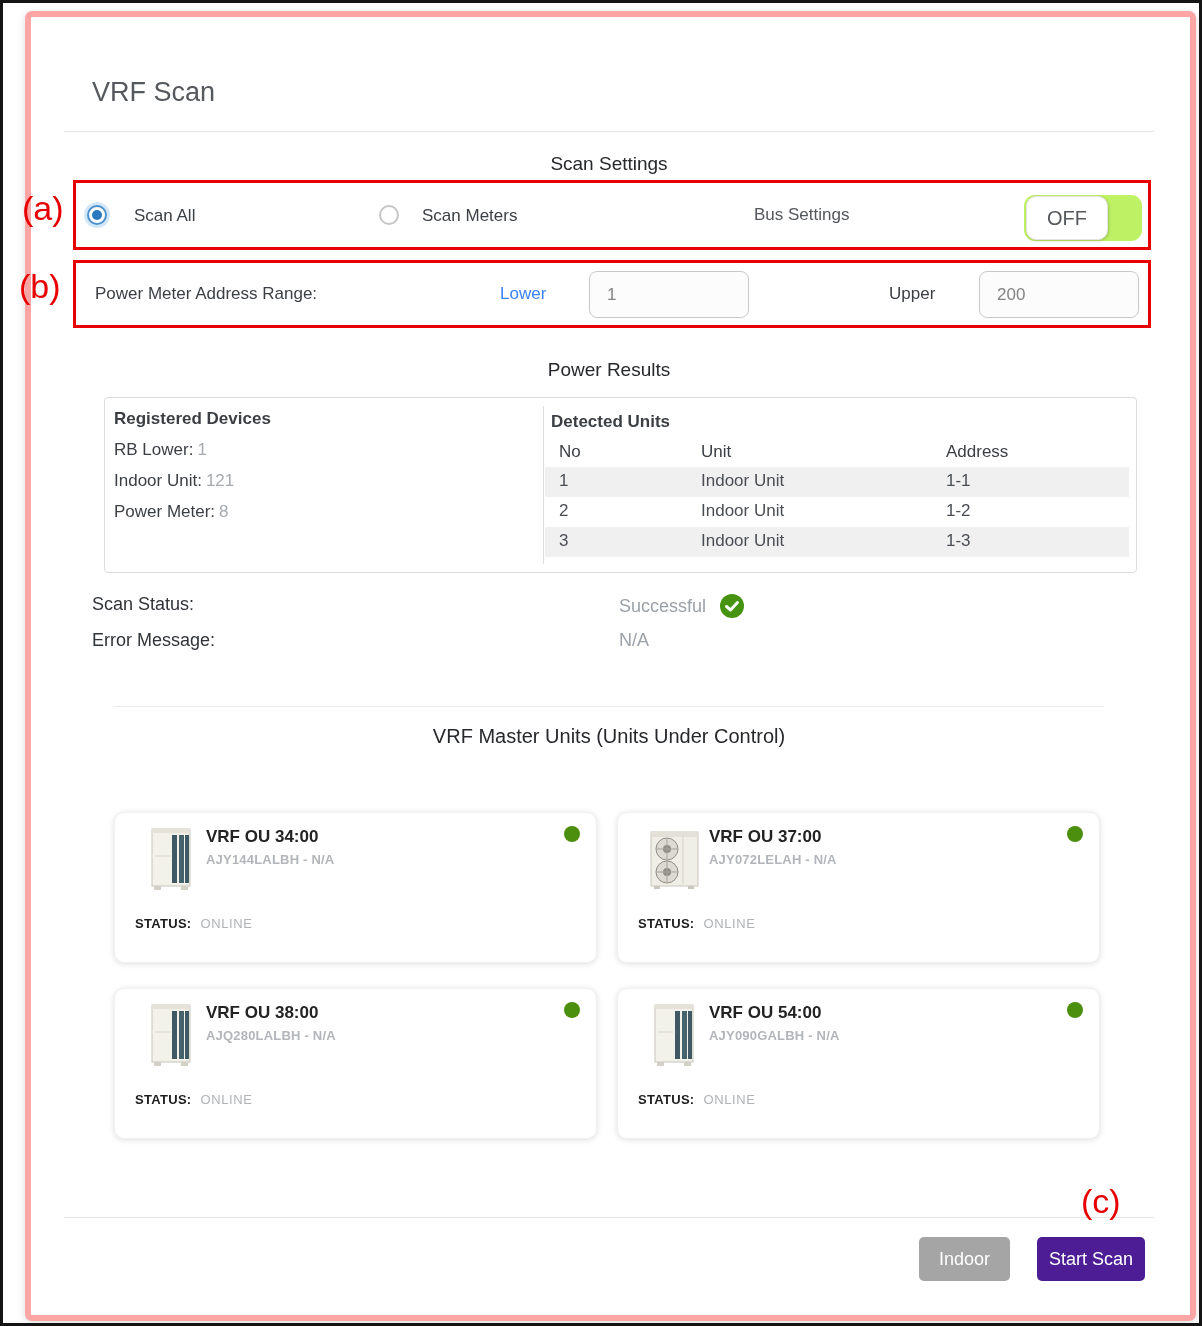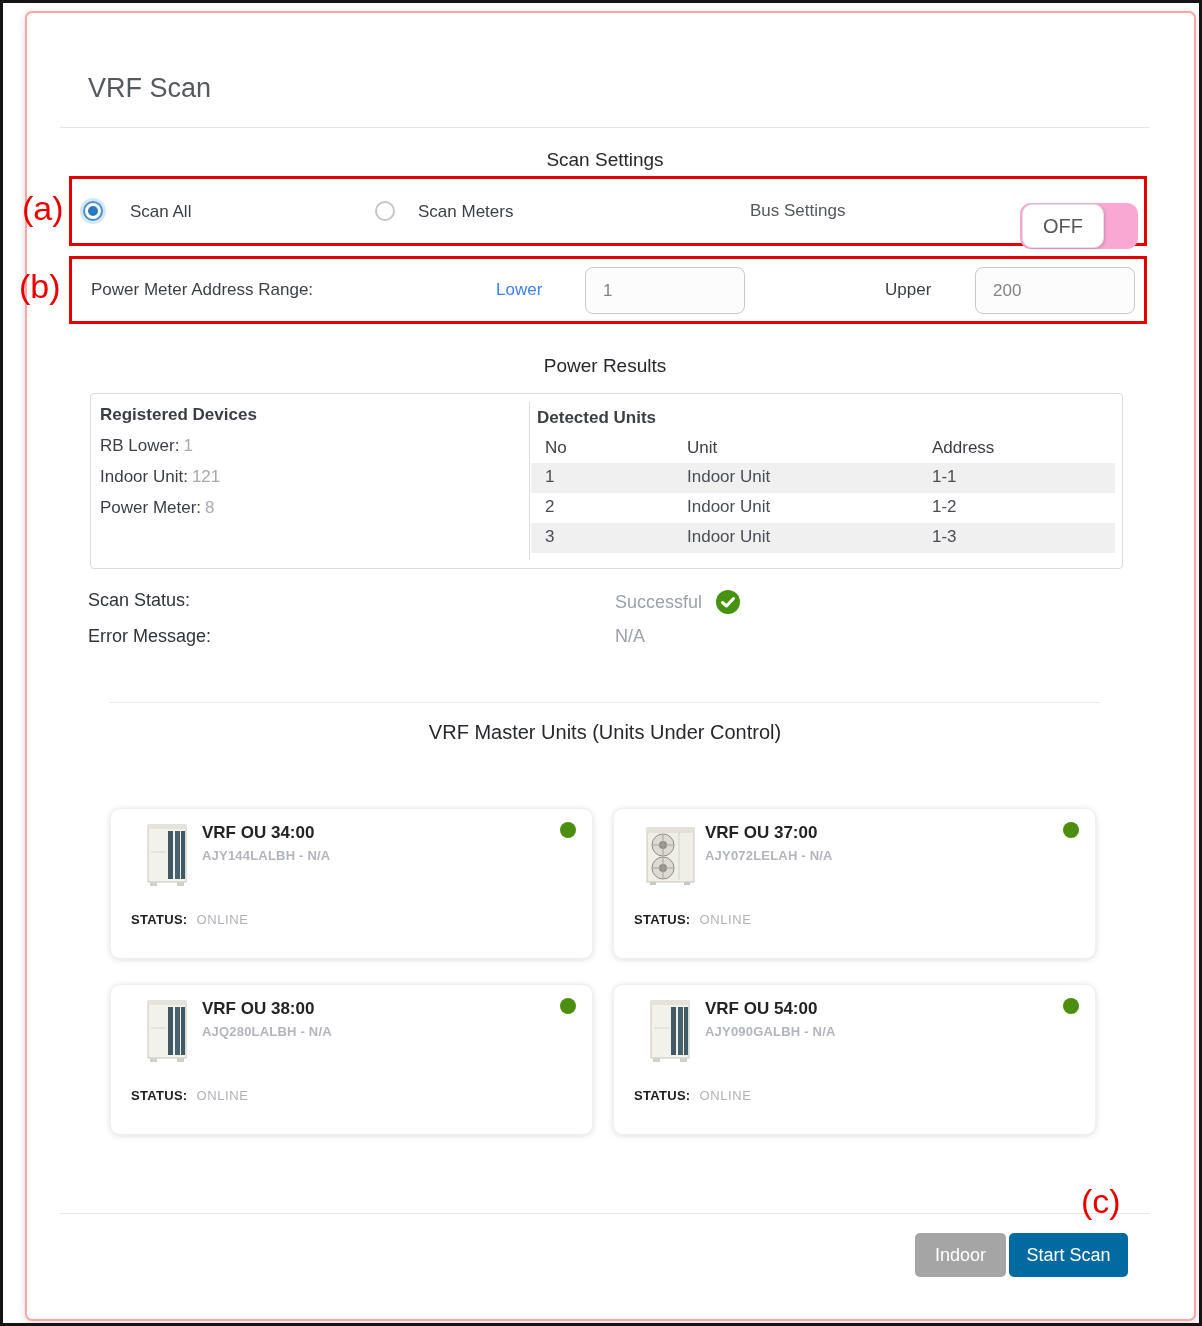--- a/index.html
+++ b/index.html
@@ -1,52 +1,52 @@
 <!DOCTYPE html>
 <html><head>
 <meta charset="utf-8">
 <style>
   * { margin:0; padding:0; box-sizing:border-box; }
   body { font-family:"Liberation Sans", sans-serif; background:#fff; }
   .frame { position:relative; width:1202px; height:1326px; background:#fff; border:3px solid #141414; overflow:hidden; }
   .dialog { position:absolute; left:22px; top:8px; width:1171px; height:1310px; background:#fff;
-            border:2px solid #fca5a5; border-radius:7px; box-shadow:0 2px 8px rgba(0,0,0,0.14); }
+            border:6px solid #fca5a5; border-radius:7px; box-shadow:0 2px 8px rgba(0,0,0,0.14); }
 
   .page-title { position:absolute; left:61px; top:60px; font-size:27px; color:#55585c; }
   .hr1 { position:absolute; left:33px; top:114px; width:1090px; height:1px; background:#e6e6e6; }
   .section-heading { position:absolute; left:33px; width:1090px; text-align:center; font-size:19px; font-weight:normal; color:#26282b; }
   .h-settings { top:136px; }
   .h-results { top:342px; }
   .h-master { top:708px; font-size:20px; }
 
   .redbox { position:absolute; left:42px; width:1078px; border:3px solid #e60000; background:transparent;padding-left:47px; }
   .box-a { top:163px; height:70px; }
   .box-b { top:243px; height:68px; }
 
   .radio { position:absolute; width:20px; height:20px; border-radius:50%; background:#fff; }
   .radio.sel { border:2px solid #4a90cd; box-shadow:0 0 0 3px #d3e7f8; }
   .radio.sel::after { content:""; position:absolute; left:3px; top:3px; width:10px; height:10px; border-radius:50%; background:#2a79c0; }
   .radio.unsel { border:2px solid #c6c6c6; }
   .opt-label { position:absolute; font-size:17px; color:#3b3f44; }
 
   .bus-label { position:absolute; left:678px; top:22px; font-size:17px; color:#54575c; }
-  .toggle { position:absolute; left:948px; top:24px; width:118px; height:46px; background:#f9a8d4; border-radius:11px; }
+  .toggle { position:absolute; left:948px; top:12px; width:118px; height:46px; background:#bef264; border-radius:11px; }
   .toggle-knob { position:absolute; left:2px; top:1px; width:82px; height:44px; background:#fff; border:1px solid #e3e3e3;
                  border-radius:10px; box-shadow:1px 1px 3px rgba(0,0,0,0.18); display:flex; align-items:center; justify-content:center;
                  font-size:20px; color:#55585c; }
 
   .range-label { position:absolute; left:19px; top:21px; font-size:17px; color:#3b3f44; }
   .lower-label { position:absolute; left:424px; top:21px; font-size:17px; color:#3b82f6; }
   .upper-label { position:absolute; left:813px; top:21px; font-size:17px; color:#3b3f44; }
   .num-input { position:absolute; top:8px; width:160px; height:47px; border:1px solid #c9c9c9; border-radius:8px;
                background:#fcfcfc; font-family:"Liberation Sans", sans-serif; font-size:17px; color:#838383; padding-left:17px; }
   .input-lower { left:513px; }
   .input-upper { left:903px; }
 
-  .results-panel { position:absolute; left:63px; top:380px; width:1033px; height:176px; border:1px solid #dcdcdc; border-radius:4px; }
+  .results-panel { position:absolute; left:73px; top:380px; width:1033px; height:176px; border:1px solid #dcdcdc; border-radius:4px; }
   .reg-pane { position:absolute; left:0; top:0; width:438px; height:100%; padding:11px 0 0 9px; }
   .pane-heading { font-size:17px; font-weight:bold; color:#3b3f44; }
   .reg-item { margin-top:10px; font-size:17px; color:#3b3f44; line-height:21px; }
   .reg-item .val { color:#a6aaaf; margin-left:4px; }
   .v-divider { position:absolute; left:438px; top:8px; bottom:8px; width:1px; background:#ddd; }
   .det-pane { position:absolute; left:440px; top:0; width:592px; height:100%; padding-top:14px; }
   .det-heading { font-size:17px; font-weight:bold; color:#3b3f44; margin-left:6px; }
   .det-row { position:relative; width:584px; height:30px; font-size:17px; color:#4a4e54; }
   .det-row.head { color:#3b3f44; height:29px; margin-top:6px; }
   .det-row.stripe { background:#f0f0f0; }
@@ -69,21 +69,21 @@
   .card-model { position:absolute; left:91px; top:39px; font-size:13px; font-weight:bold; color:#b2b5b9; letter-spacing:.2px; }
   .card-dot { position:absolute; right:16px; top:13px; width:16px; height:16px; border-radius:50%; background:#4c8e0d; }
   .card-status { position:absolute; left:20px; top:103px; font-size:13px; }
   .card-status .st-l { font-weight:bold; color:#1d1d1d; letter-spacing:.3px; }
   .card-status .st-v { color:#afb3b7; margin-left:9px; letter-spacing:.6px; }
 
   .hr3 { position:absolute; left:33px; top:1200px; width:1090px; height:1px; background:#e6e6e6; }
   .btn { position:absolute; top:1220px; height:44px; border:none; border-radius:5px; color:#fff;
          font-family:"Liberation Sans", sans-serif; font-size:18px; cursor:pointer; }
   .btn-cancel { left:888px; width:91px; background:#a5a5a5; }
-  .btn-start { left:982px; width:119px; background:#0369a1; }
+  .btn-start { left:1006px; width:108px; background:#4c1d95; }
 
   .annot { position:absolute; color:#e80000; font-size:34px; }
   .an-a { left:19px; top:186px; }
   .an-b { left:16px; top:264px; }
   .an-c { left:1078px; top:1179px; }
 </style>
 </head>
 <body>
 
 <div class="frame">

